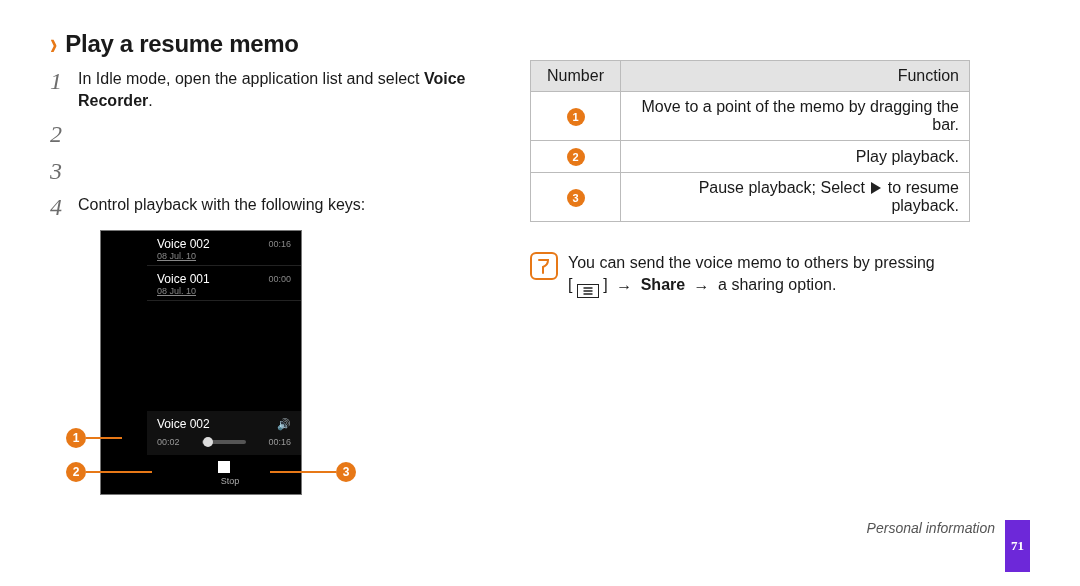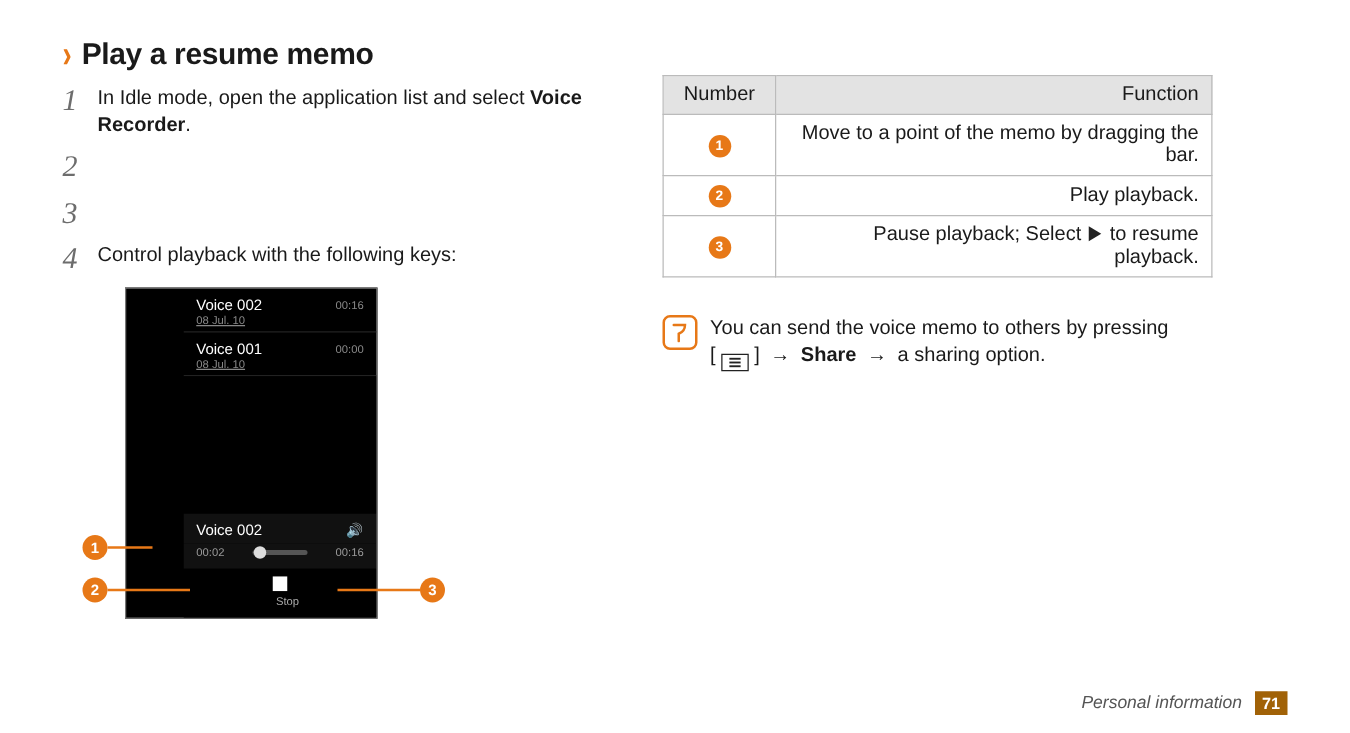--- a/index.html
+++ b/index.html
@@ -190,22 +190,22 @@
   }
   .arrow { margin: 0 4px; }
 
   
   .footer {
     position:absolute; bottom:14px; right:50px;
     font-size:14px; color:#555; font-style:italic;
     display:flex; align-items:flex-start; gap:10px;
   }
   .pagenum {
-    font-style:normal; color:#fff; background:#a16207;
-    padding:2px 6px; font-size:13px; font-weight:600;
+    font-style:normal; color:#fff; background:#6d28d9;
+    padding:18px 6px; font-size:13px; font-weight:600;font-family:Liberation Serif, serif;
   }
 </style>
 </head>
 <body>
 
 <div class="col-left">
   <div class="heading">
     <span class="chevron">›</span>
     <h2>Play a resume memo</h2>
   </div>

